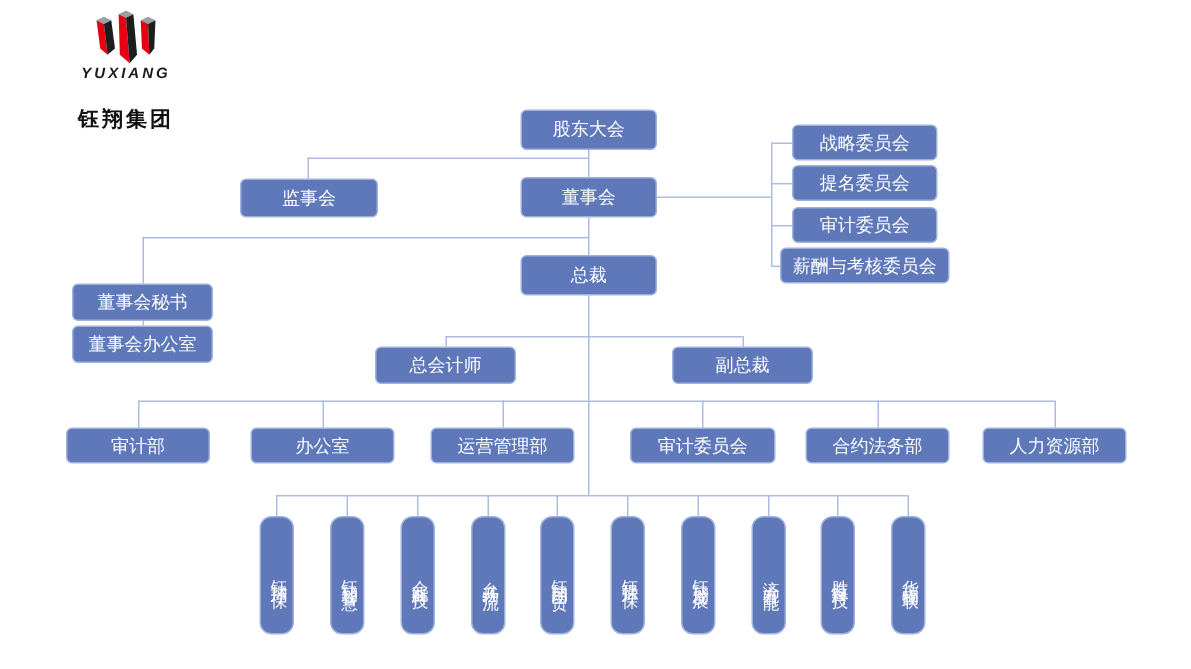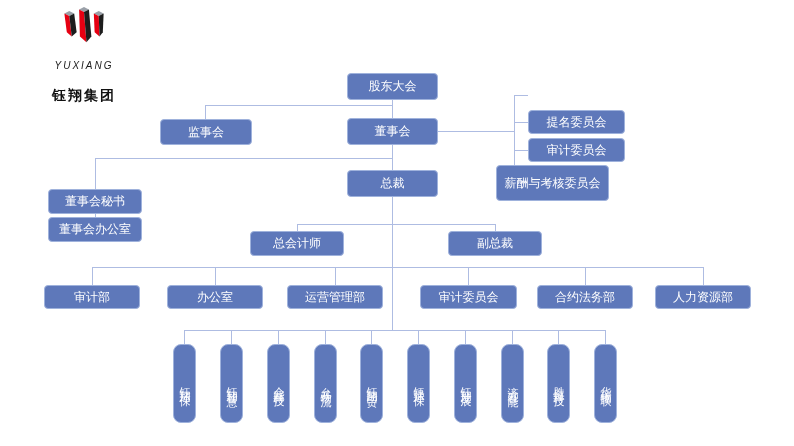--- a/index.html
+++ b/index.html
@@ -7,22 +7,22 @@
     position:relative;
     width:794px;height:446px;
     background:#fff;
     overflow:hidden;
     font-family:"Liberation Sans","DejaVu Sans",sans-serif;
   }
   
   .brand{position:absolute;left:42px;top:7px;width:84px;text-align:center;}
   .brand svg{display:block;margin:0 auto;}
   .logo-text{
-    font-size:10px;font-style:italic;font-weight:400;color:#1b1b1b;
-    letter-spacing:2px;margin-top:17px;
+    font-size:10px;font-style:italic;font-weight:700;color:#1b1b1b;
+    letter-spacing:2px;margin-top:1px;
   }
   .company-name{
     font-size:14px;font-weight:700;color:#111;letter-spacing:2px;margin-top:16px;
   }
   
   .node{
     position:absolute;box-sizing:border-box;
     background:var(--node-fill,#5e78ba);
     border:1px solid var(--node-border,#9fb2dc);
     border-radius:4px;
@@ -100,23 +100,24 @@
   <div class="vline" style="left:418px;top:330px;height:14px"></div>
   <div class="vline" style="left:465px;top:330px;height:14px"></div>
   <div class="vline" style="left:512px;top:330px;height:14px"></div>
   <div class="vline" style="left:558px;top:330px;height:14px"></div>
   <div class="vline" style="left:605px;top:330px;height:14px"></div>
 
   <div class="node" style="left:347px;top:73px;width:91px;height:27px">股东大会</div>
   <div class="node" style="left:160px;top:119px;width:92px;height:26px">监事会</div>
   <div class="node" style="left:347px;top:118px;width:91px;height:27px">董事会</div>
 
+  <div class="node" style="left:528px;top:83px;width:97px;height:24px">战略委员会</div>
   <div class="node" style="left:528px;top:110px;width:97px;height:24px">提名委员会</div>
   <div class="node" style="left:528px;top:138px;width:97px;height:24px">审计委员会</div>
-  <div class="node" style="left:496px;top:165px;width:113px;height:36px">薪酬与考核委员会</div>
+  <div class="node" style="left:520px;top:165px;width:113px;height:24px">薪酬与考核委员会</div>
 
   <div class="node" style="left:48px;top:189px;width:94px;height:25px">董事会秘书</div>
   <div class="node" style="left:48px;top:217px;width:94px;height:25px">董事会办公室</div>
 
   <div class="node" style="left:347px;top:170px;width:91px;height:27px">总裁</div>
   <div class="node" style="left:250px;top:231px;width:94px;height:25px">总会计师</div>
   <div class="node" style="left:448px;top:231px;width:94px;height:25px">副总裁</div>
 
   <div class="node" style="left:44px;top:285px;width:96px;height:24px">审计部</div>
   <div class="node" style="left:167px;top:285px;width:96px;height:24px">办公室</div>

